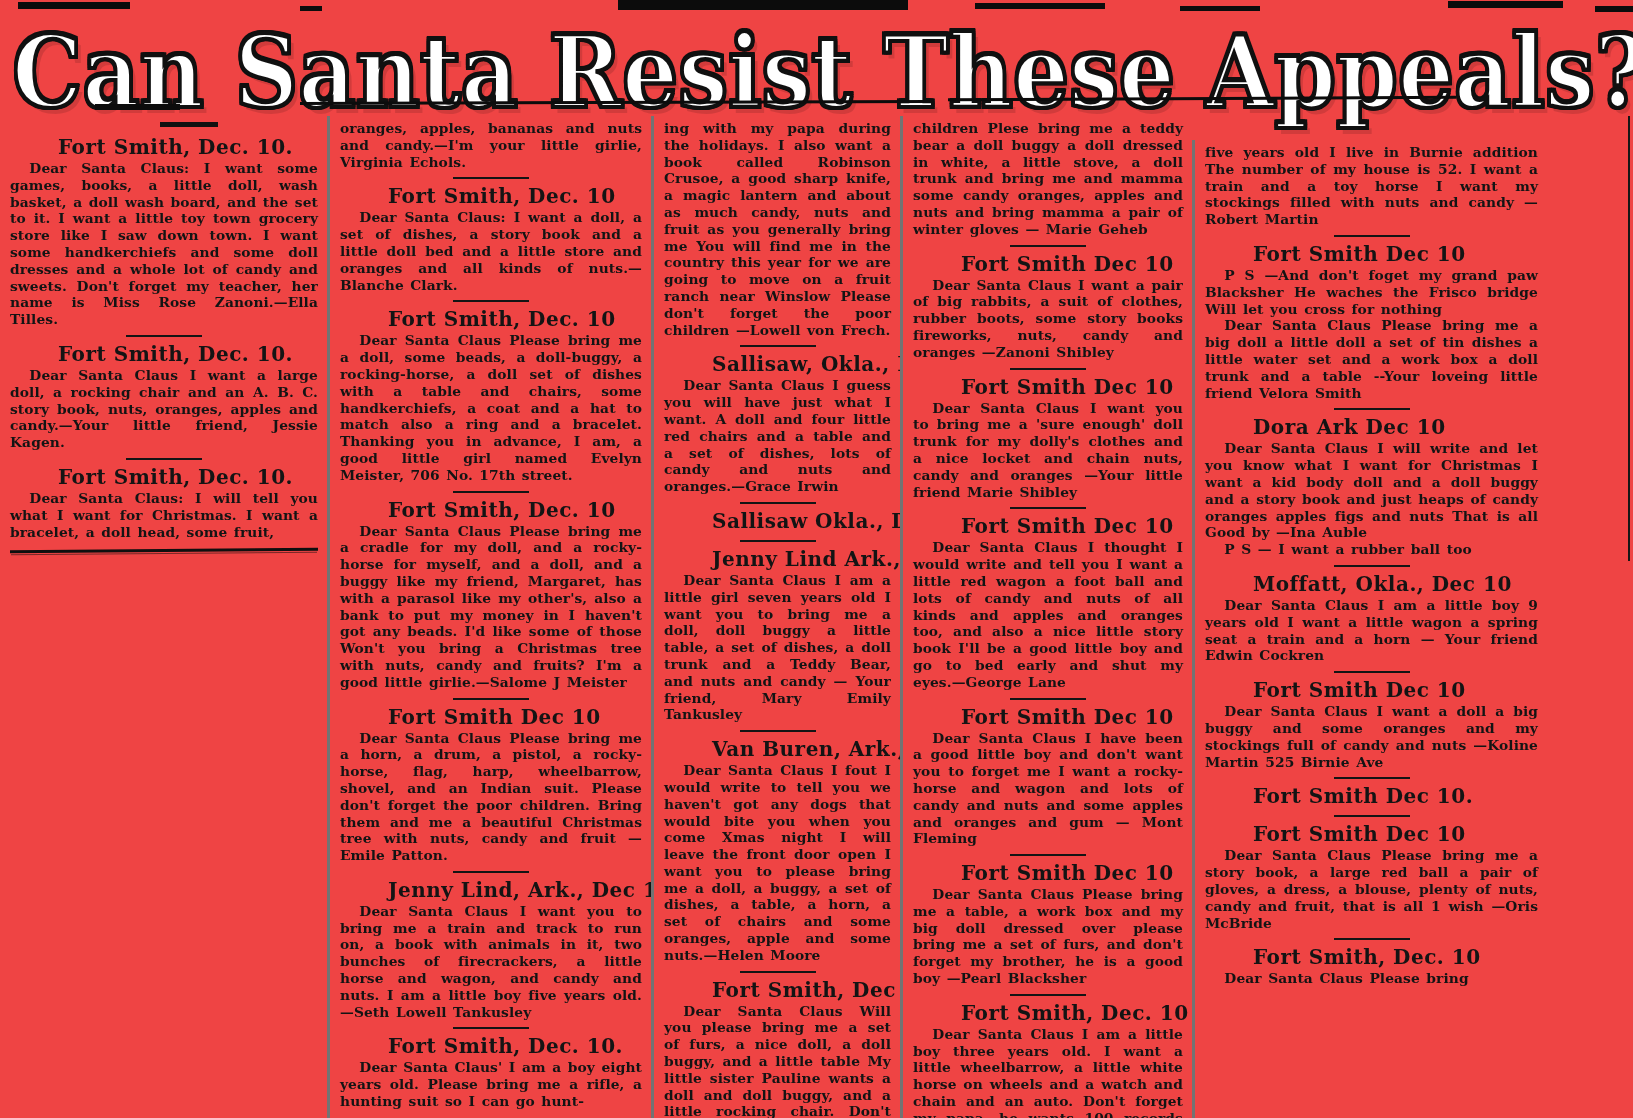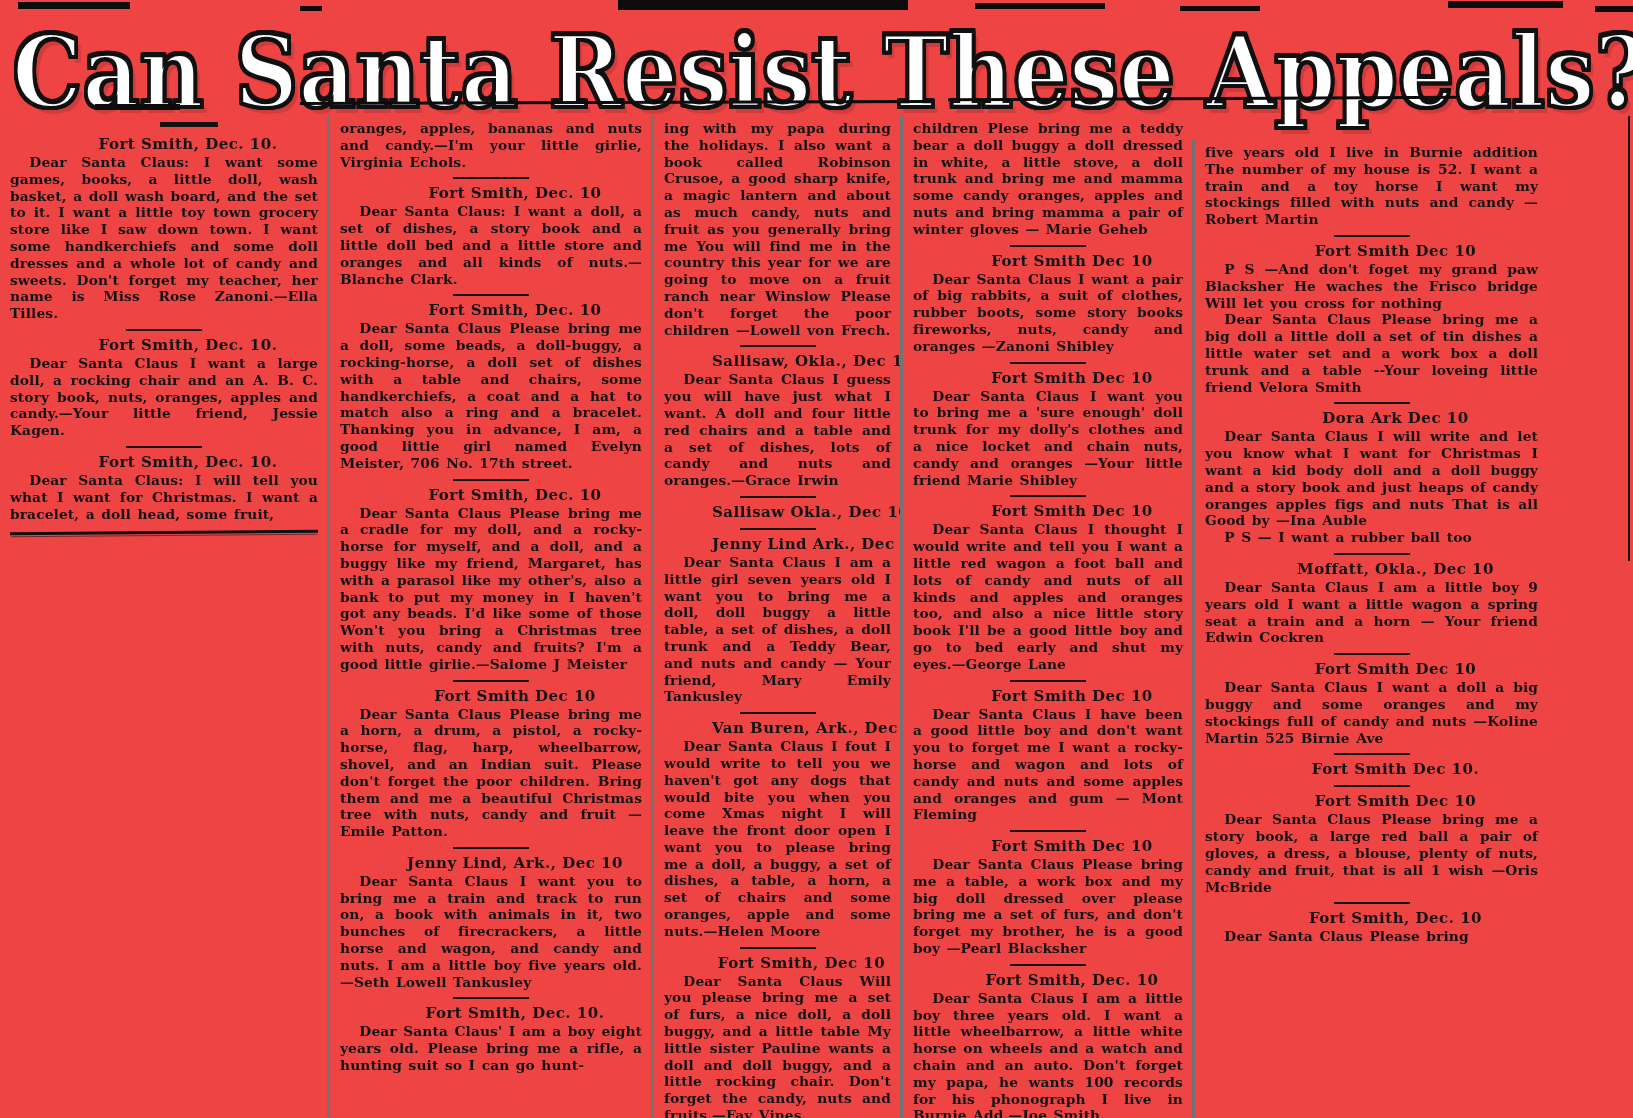--- a/index.html
+++ b/index.html
@@ -20,21 +20,21 @@
   }
   
   .columns{position:absolute;top:116px;left:0;right:0;bottom:0;display:flex;}
   .column{box-sizing:border-box;height:100%;overflow:hidden;padding:4px 9px 0 10px;}
   .column:nth-child(1){width:327px;}
   .column:nth-child(2){width:324px;}
   .column:nth-child(3){width:249px;}
   .column:nth-child(4){width:292px;}
   .column:nth-child(5){width:355px;margin-top:24px;}
   .column + .column{border-left:3px solid #737373;}
-  .dateline{text-align:center;font-size:15px;font-weight:700;letter-spacing:.5px;
+  .dateline{font-size:20px;font-weight:700;letter-spacing:.5px;
             margin:1px 0 1px 48px;white-space:nowrap;}
   .para{margin:0;text-align:justify;text-indent:1.4em;font-size:13.8px;line-height:16.8px;
         font-weight:700;letter-spacing:.1px;word-spacing:1.6px;}
   .letter.cont .para:first-child{text-indent:0;}
   .divider{width:76px;height:0;border-top:2.5px solid #141414;margin:7px auto 5px;}
   .top-dash{width:58px;height:5px;background:#111;margin:2px 0 8px 150px;}
   .end-rule{border-top:3px solid #0f0f0f;margin:9px 0 0 0;transform:rotate(-.5deg);
             box-shadow:0 3px 0 -1px rgba(16,16,16,.55);}
   .edge-rule{position:absolute;right:3px;top:116px;height:445px;width:2px;background:#161616;}
 </style>

